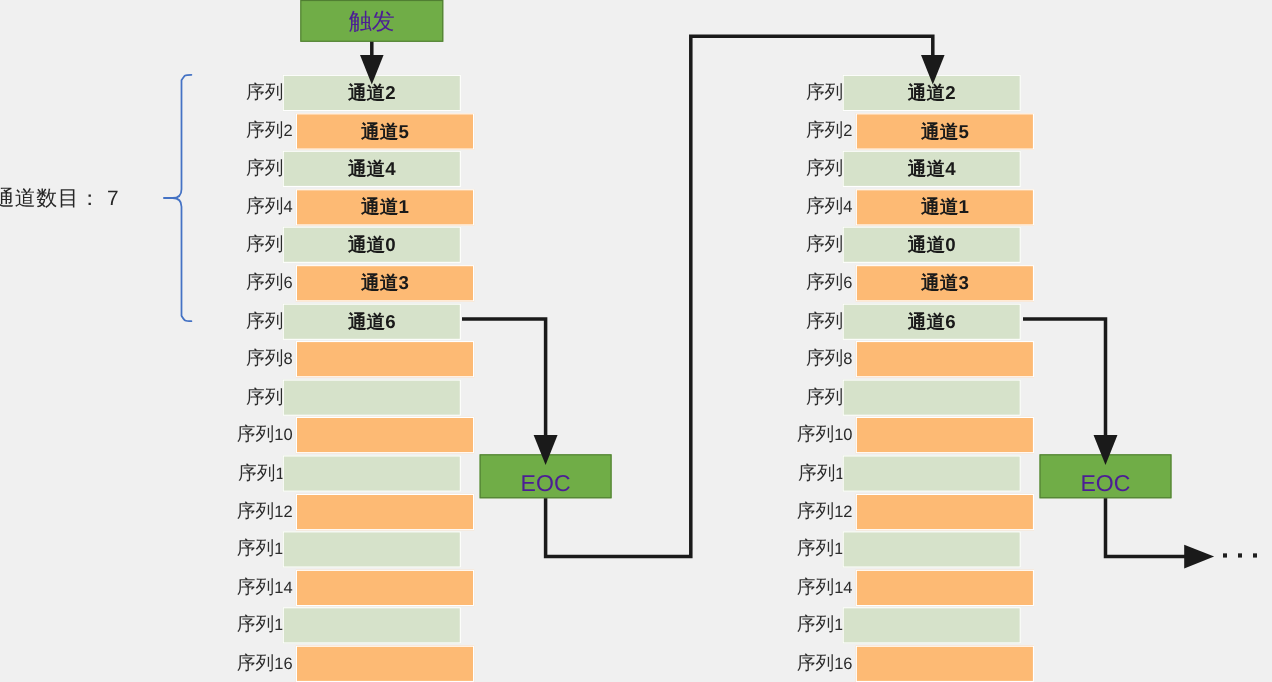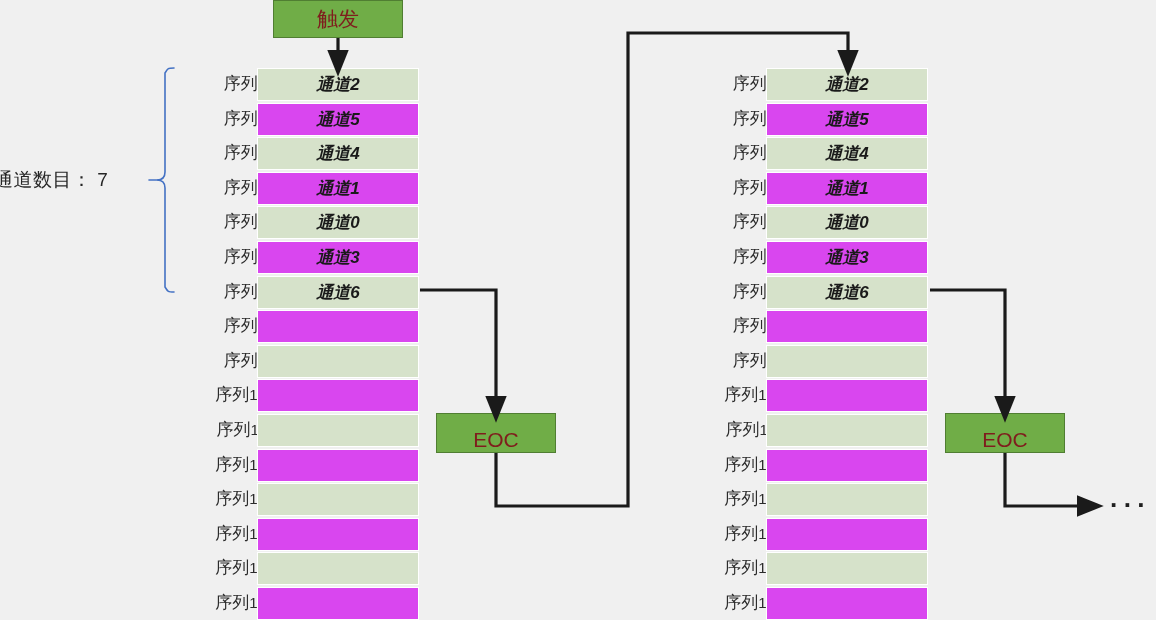--- a/index.html
+++ b/index.html
@@ -60,35 +60,34 @@
     width: 162px;
     height: 33px;
     box-sizing: border-box;
     border: 1px solid #FFFFFF;
     display: flex;
     align-items: center;
     justify-content: center;
     font-size: 17px;
     font-weight: bold;
     color: #1A1A1A;
-    font-style: italic;
   }
   .cell.shade-a { background: #D6E2CA; }
-  .cell.shade-b { background: #d946ef; }
+  .cell.shade-b { background: #fdba74; margin-left: 12px; }
 
   
   .green-box {
     position: absolute;
     background: #70AD47;
     border: 1px solid #507E32;
     box-sizing: border-box;
     display: flex;
     align-items: center;
     justify-content: center;
-    color: #7f1d1d;
+    color: #4c1d95;
   }
   .trigger-box {
     left: 273px; top: 0px;
     width: 130px; height: 38px;
     font-size: 21px;
   }
   .eoc-box {
     width: 120px; height: 40px;
     font-size: 21px;
     align-items: flex-end;

